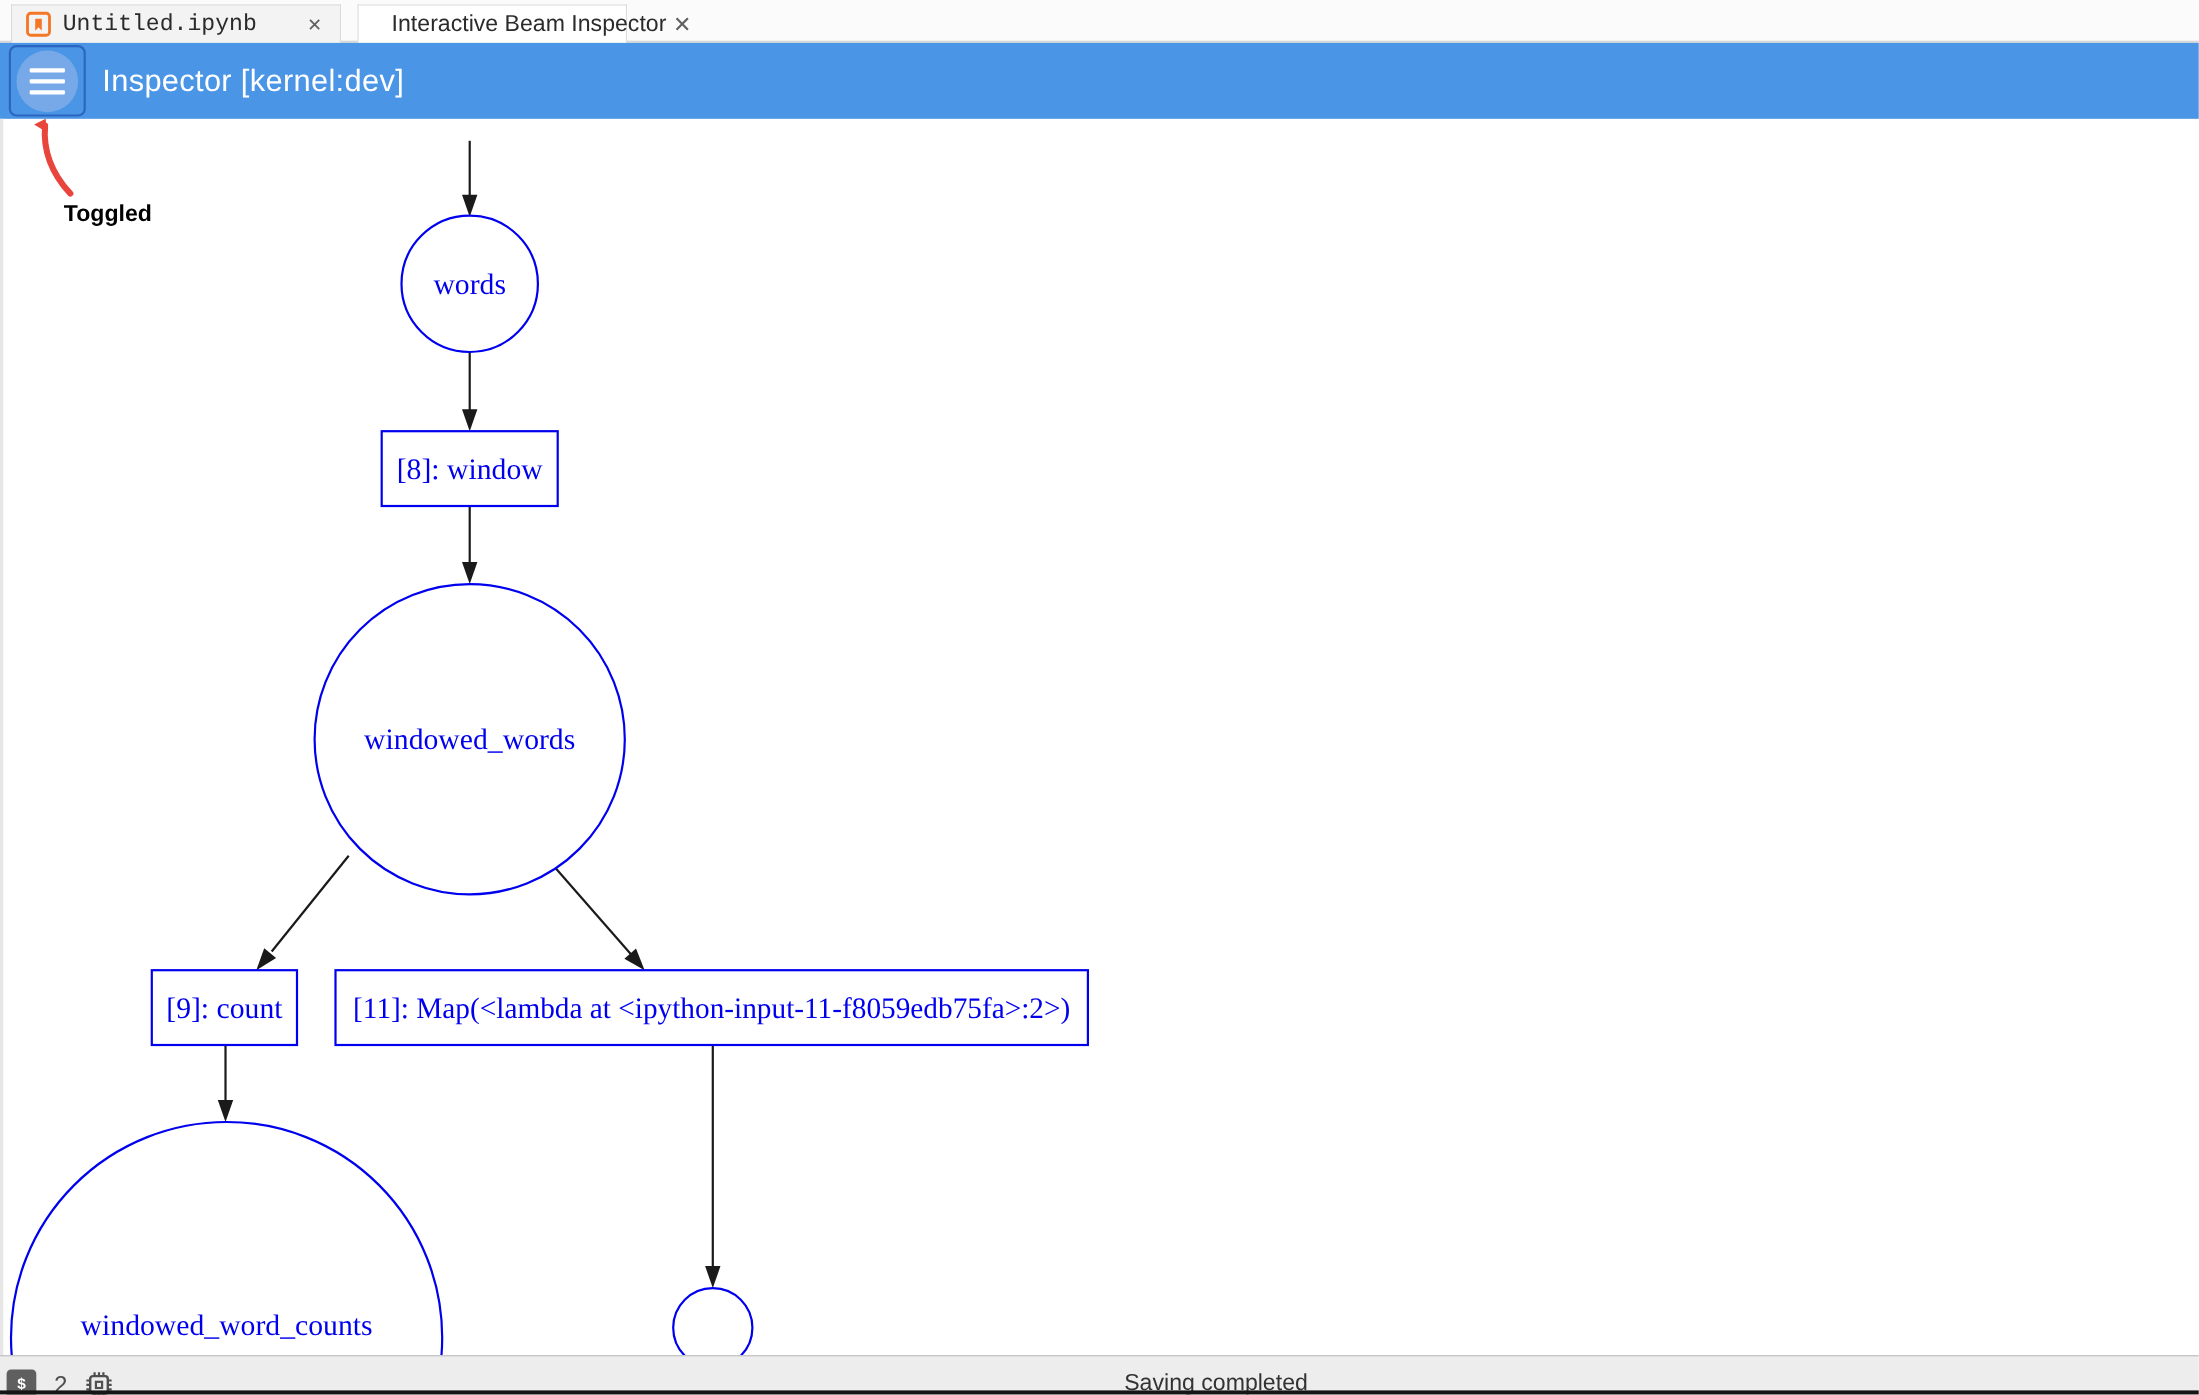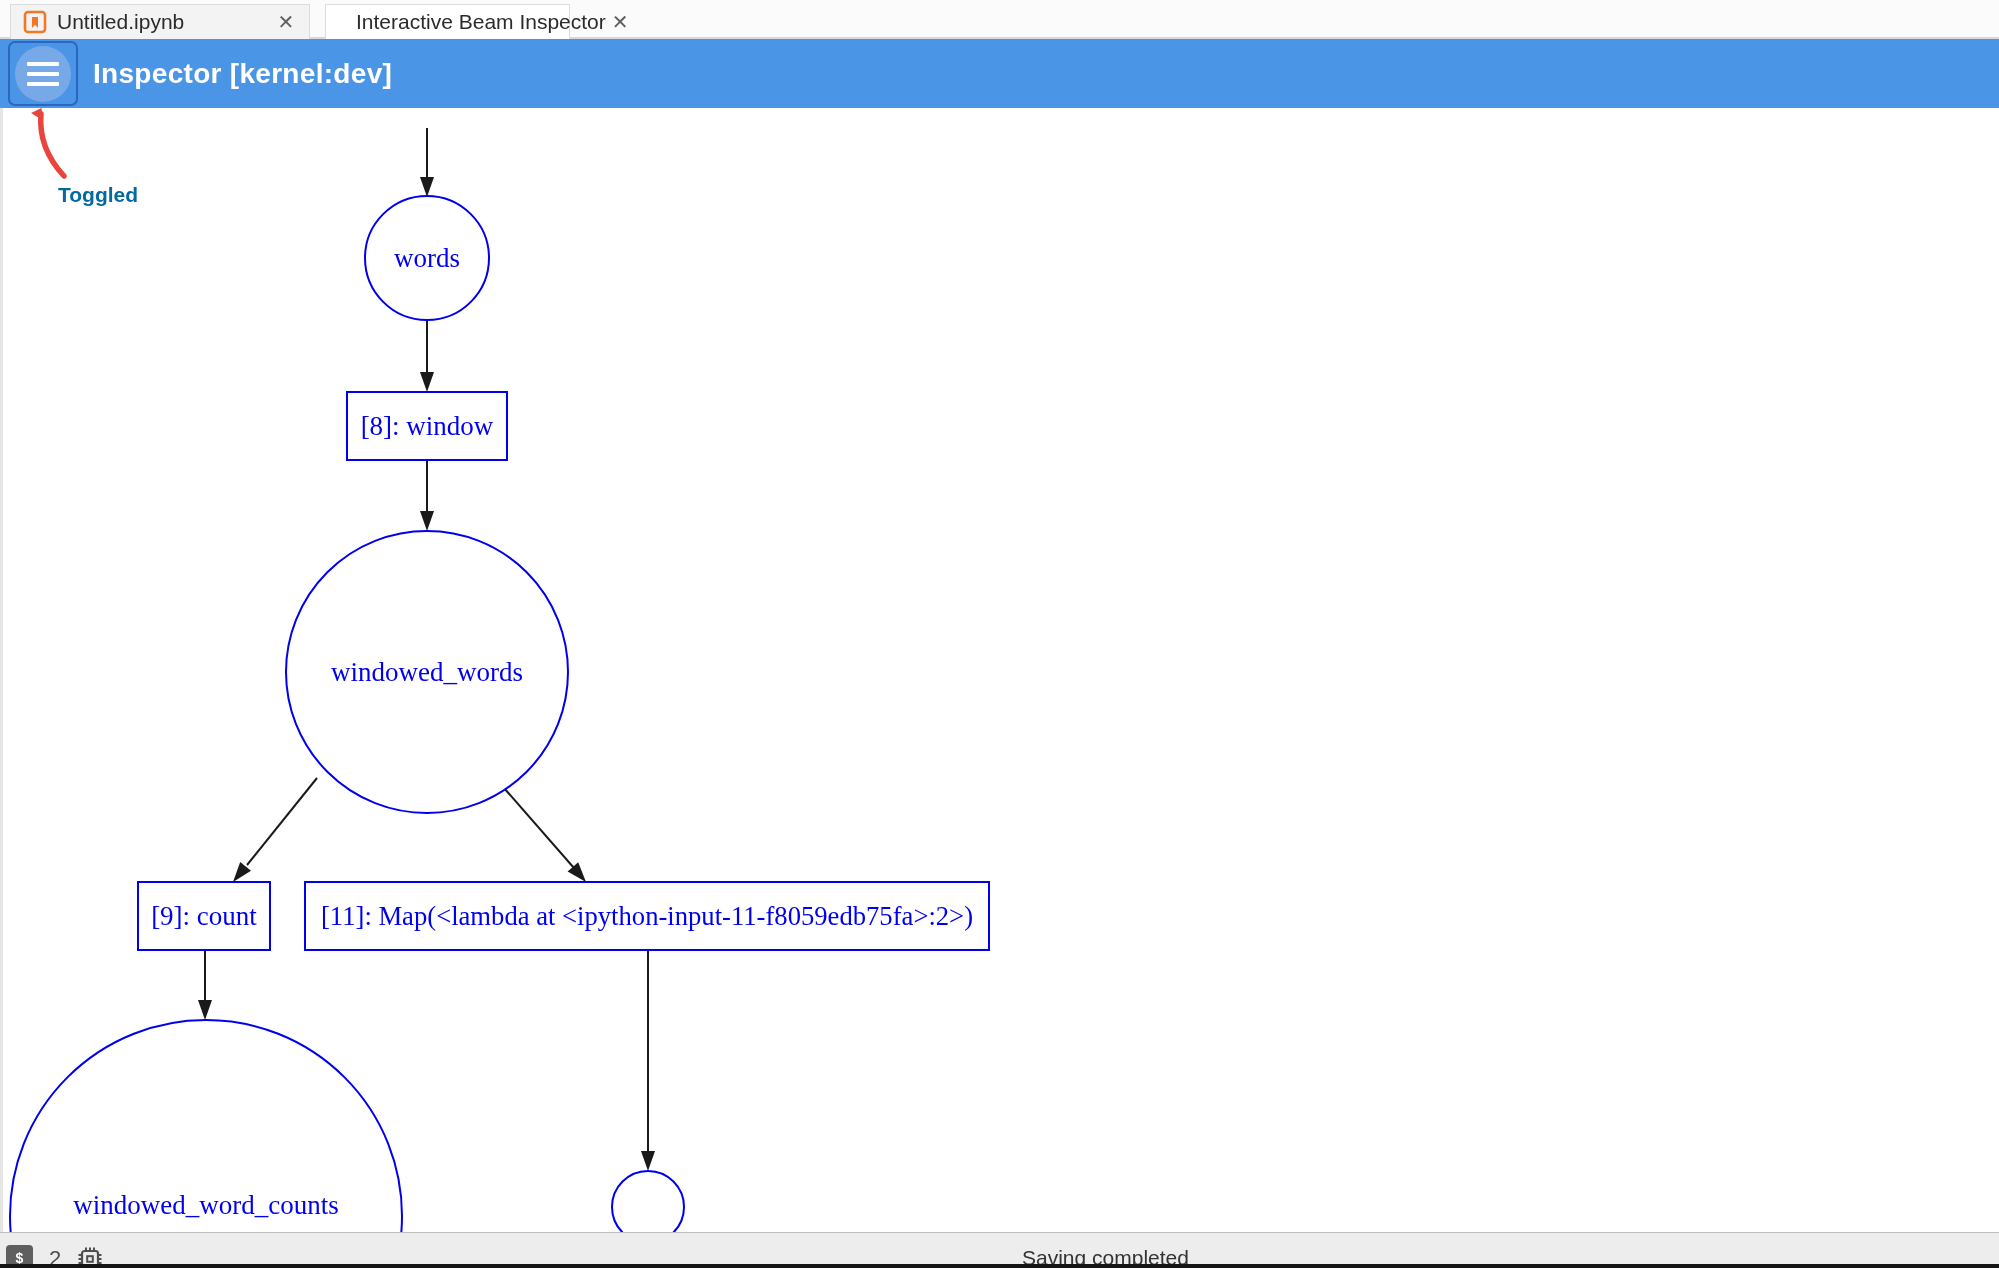--- a/index.html
+++ b/index.html
@@ -13,21 +13,21 @@
   .tabbar {
     position:absolute; left:0; top:0; width:1999px; height:39px;
     background:#fbfbfb; border-bottom:2px solid #d8d8d8;
   }
   .tab {
     position:absolute; top:4px; height:35px; display:flex; align-items:center;
     font-size:21px; color:#2b2b2b; cursor:pointer;
   }
   .tab.inactive {
     left:10px; width:300px; background:#f3f3f3;
-    border:1px solid #dcdcdc; border-bottom:none; padding:0 10px 0 12px;
+    border:1px solid #dcdcdc; border-bottom:none; padding:0 10px 0 12px;font-family:Liberation Mono, monospace;
   }
   .tab.active {
     left:325px; width:245px; background:#ffffff;
     border:1px solid #dcdcdc; border-bottom:none; padding:0 8px 0 30px;
   }
   .tab-label { flex:0 0 auto; white-space:nowrap; }
   .tab.inactive .tab-label { margin-left:10px; }
   .tab-close {
     margin-left:auto; color:#5f5f5f; font-size:20px; width:26px; height:26px;
     display:flex; align-items:center; justify-content:center;
@@ -46,37 +46,37 @@
     display:flex; align-items:center; justify-content:center; cursor:pointer;
   }
   .menu-circle {
     width:56px; height:56px; border-radius:50%; background:#77a9e9;
     display:flex; flex-direction:column; align-items:center; justify-content:center;
     gap:6px;
   }
   .menu-circle i { display:block; width:32px; height:4px; background:#ffffff; border-radius:1px; }
   .header-title {
     position:absolute; left:93px; top:0; height:57px; line-height:69px;
-    color:#ffffff; font-size:28px; font-weight:bold; letter-spacing:0.3px;
+    color:#ffffff; font-size:28px; font-weight:normal; letter-spacing:0.3px;
   }
 
   
   .content-left-edge {
     position:absolute; left:0; top:108px; width:3px; height:1124px; background:#e6e6e6;
   }
   .graph-svg { position:absolute; left:0; top:0; }
   .graph-svg text {
     font-family:"Liberation Serif", serif; font-size:27px;
   }
 
   
   .annot-svg { position:absolute; left:20px; top:100px; }
   .toggled-label {
     position:absolute; left:58px; top:183px; font-size:21px; font-weight:bold;
-    color:#0369a1;
+    color:#000000;
   }
 
   
   .statusbar {
     position:absolute; left:0; top:1232px; width:1999px; height:36px;
     background:#ededed; border-top:1px solid #bdbdbd;
   }
   .sb-left { position:absolute; left:6px; top:12px; display:flex; align-items:flex-start; gap:16px; }
   .sb-terminal {
     width:27px; height:26px; background:#5f5f5f; border-radius:4px;

